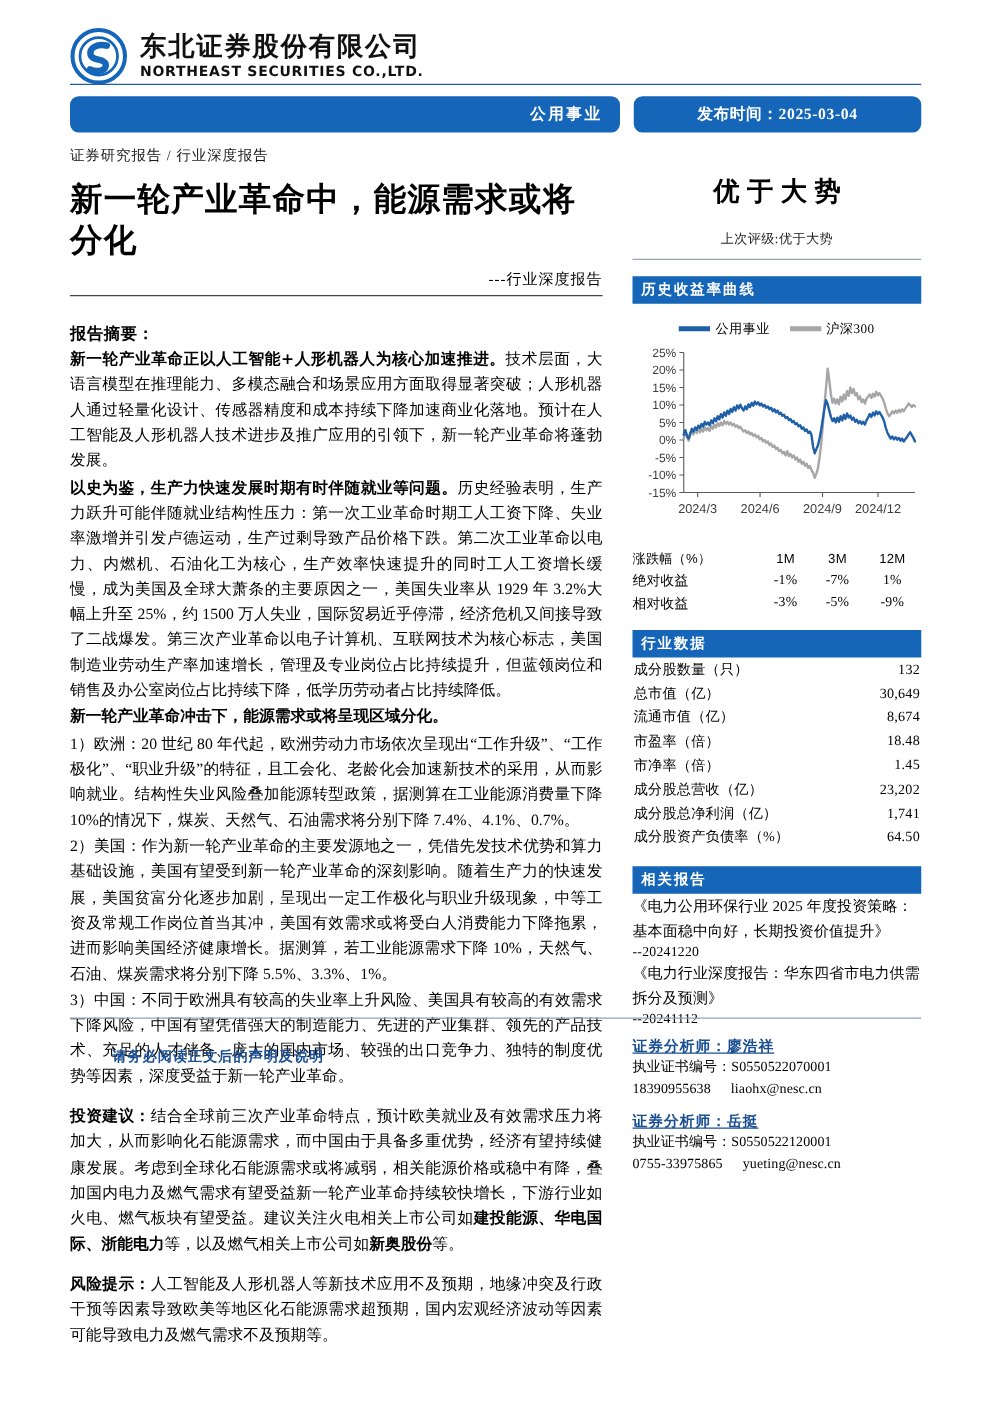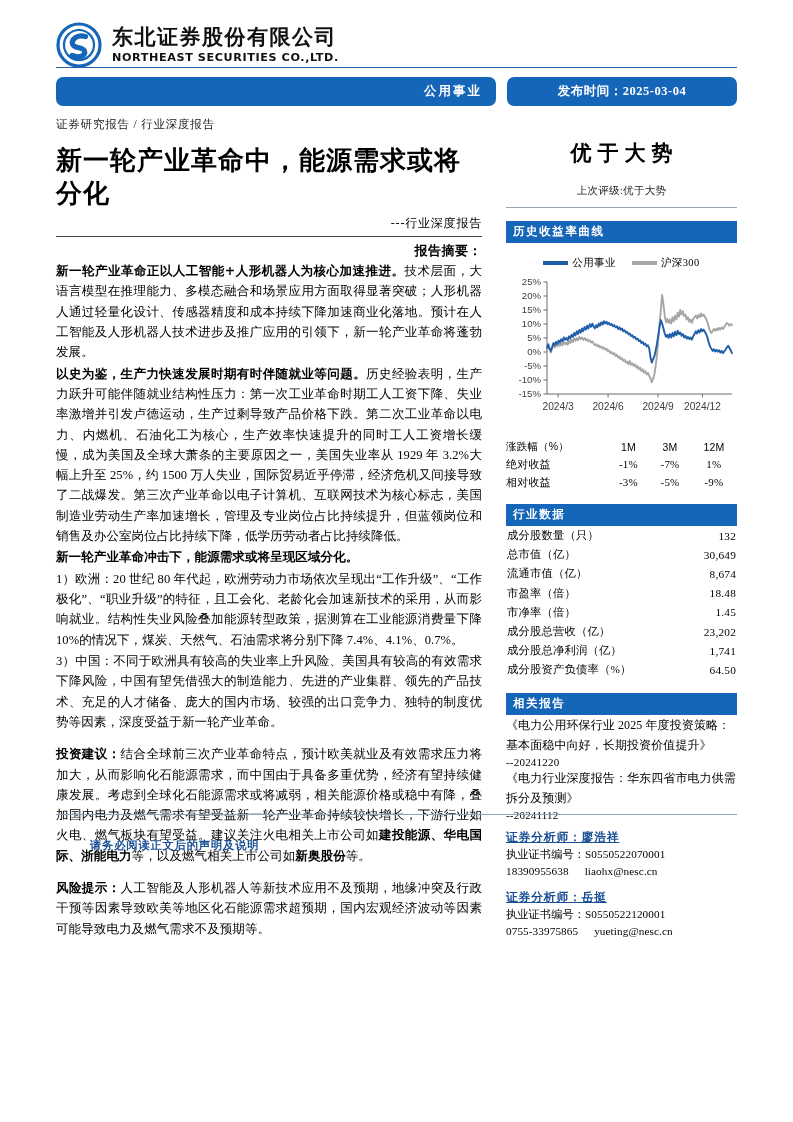--- a/index.html
+++ b/index.html
@@ -80,22 +80,21 @@
     margin-top: 6px;
     margin-bottom: 4px;
   }
   .title-rule { border-top: 1.3px solid #444; }
 
   .summary-head {
     font-family: "DejaVu Serif", serif;
     font-weight: bold;
     font-size: 13px;
     letter-spacing: 0.5px;
-    margin-top: 5px;
-    text-align: right;
+    margin-top: 21px;
   }
   p.body {
     font-size: 12.55px;
     line-height: 1.62;
     text-align: justify;
     letter-spacing: 0.05px;
     margin-top: 1px;
     text-justify: inter-ideograph;
   }
   p.body.gap { margin-top: 12px; }
@@ -235,20 +234,21 @@
 
       <p class="body">
         <span class="b">以史为鉴，生产力快速发展时期有时伴随就业等问题。</span><span>历史经验表明，生产力跃升可能伴随就业结构性压力：第一次工业革命时期工人工资下降、失业率激增并引发卢德运动，生产过剩导致产品价格下跌。第二次工业革命以电力、内燃机、石油化工为核心，生产效率快速提升的同时工人工资增长缓慢，成为美国及全球大萧条的主要原因之一，美国失业率从 1929 年 3.2%大幅上升至 25%，约 1500 万人失业，国际贸易近乎停滞，经济危机又间接导致了二战爆发。第三次产业革命以电子计算机、互联网技术为核心标志，美国制造业劳动生产率加速增长，管理及专业岗位占比持续提升，但蓝领岗位和销售及办公室岗位占比持续下降，低学历劳动者占比持续降低。</span>
       </p>
 
       <p class="body">
         <span class="b">新一轮产业革命冲击下，能源需求或将呈现区域分化。</span>
       </p>
 
       <p class="body">1）欧洲：20 世纪 80 年代起，欧洲劳动力市场依次呈现出“工作升级”、“工作极化”、“职业升级”的特征，且工会化、老龄化会加速新技术的采用，从而影响就业。结构性失业风险叠加能源转型政策，据测算在工业能源消费量下降 10%的情况下，煤炭、天然气、石油需求将分别下降 7.4%、4.1%、0.7%。</p>
+      <p class="body">2）美国：作为新一轮产业革命的主要发源地之一，凭借先发技术优势和算力基础设施，美国有望受到新一轮产业革命的深刻影响。随着生产力的快速发展，美国贫富分化逐步加剧，呈现出一定工作极化与职业升级现象，中等工资及常规工作岗位首当其冲，美国有效需求或将受白人消费能力下降拖累，进而影响美国经济健康增长。据测算，若工业能源需求下降 10%，天然气、石油、煤炭需求将分别下降 5.5%、3.3%、1%。</p>
       <p class="body">3）中国：不同于欧洲具有较高的失业率上升风险、美国具有较高的有效需求下降风险，中国有望凭借强大的制造能力、先进的产业集群、领先的产品技术、充足的人才储备、庞大的国内市场、较强的出口竞争力、独特的制度优势等因素，深度受益于新一轮产业革命。</p>
 
       <p class="body gap">
         <span class="b">投资建议：</span><span>结合全球前三次产业革命特点，预计欧美就业及有效需求压力将加大，从而影响化石能源需求，而中国由于具备多重优势，经济有望持续健康发展。考虑到全球化石能源需求或将减弱，相关能源价格或稳中有降，叠加国内电力及燃气需求有望受益新一轮产业革命持续较快增长，下游行业如火电、燃气板块有望受益。建议关注火电相关上市公司如</span><span class="b">建投能源、华电国际、浙能电力</span><span>等，以及燃气相关上市公司如</span><span class="b">新奥股份</span><span>等。</span>
       </p>
 
       <p class="body gap">
         <span class="b">风险提示：</span><span>人工智能及人形机器人等新技术应用不及预期，地缘冲突及行政干预等因素导致欧美等地区化石能源需求超预期，国内宏观经济波动等因素可能导致电力及燃气需求不及预期等。</span>
       </p>
     </div>

